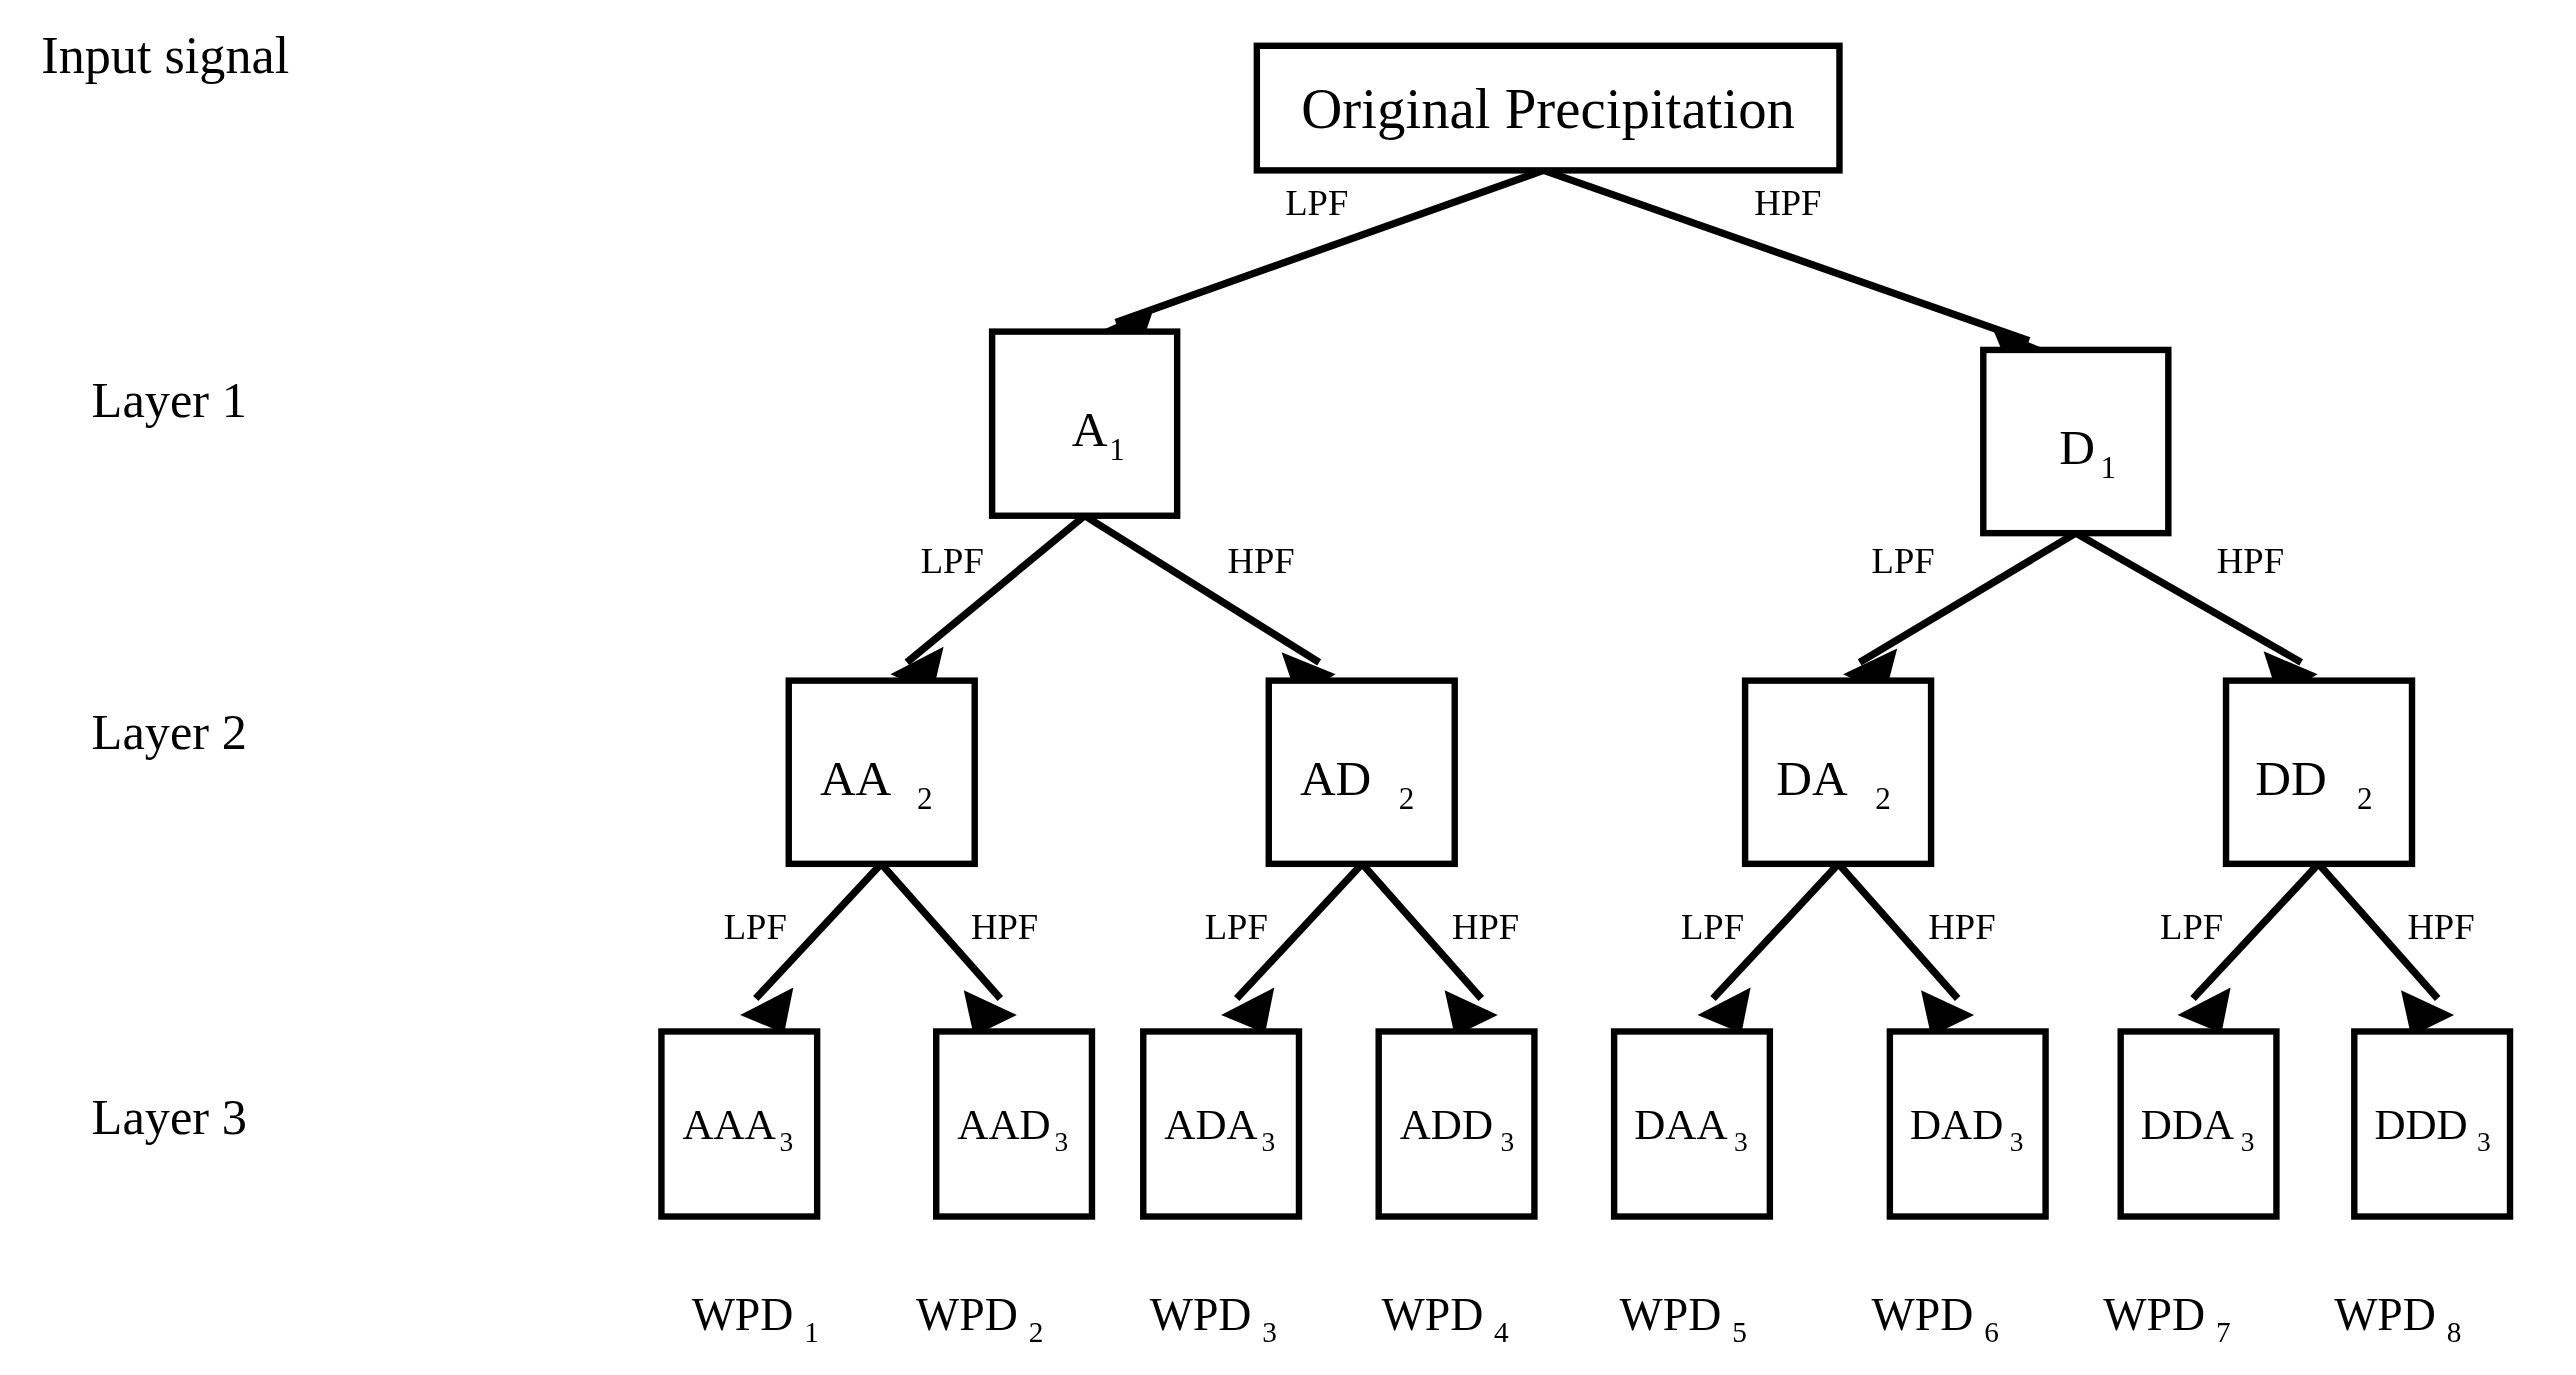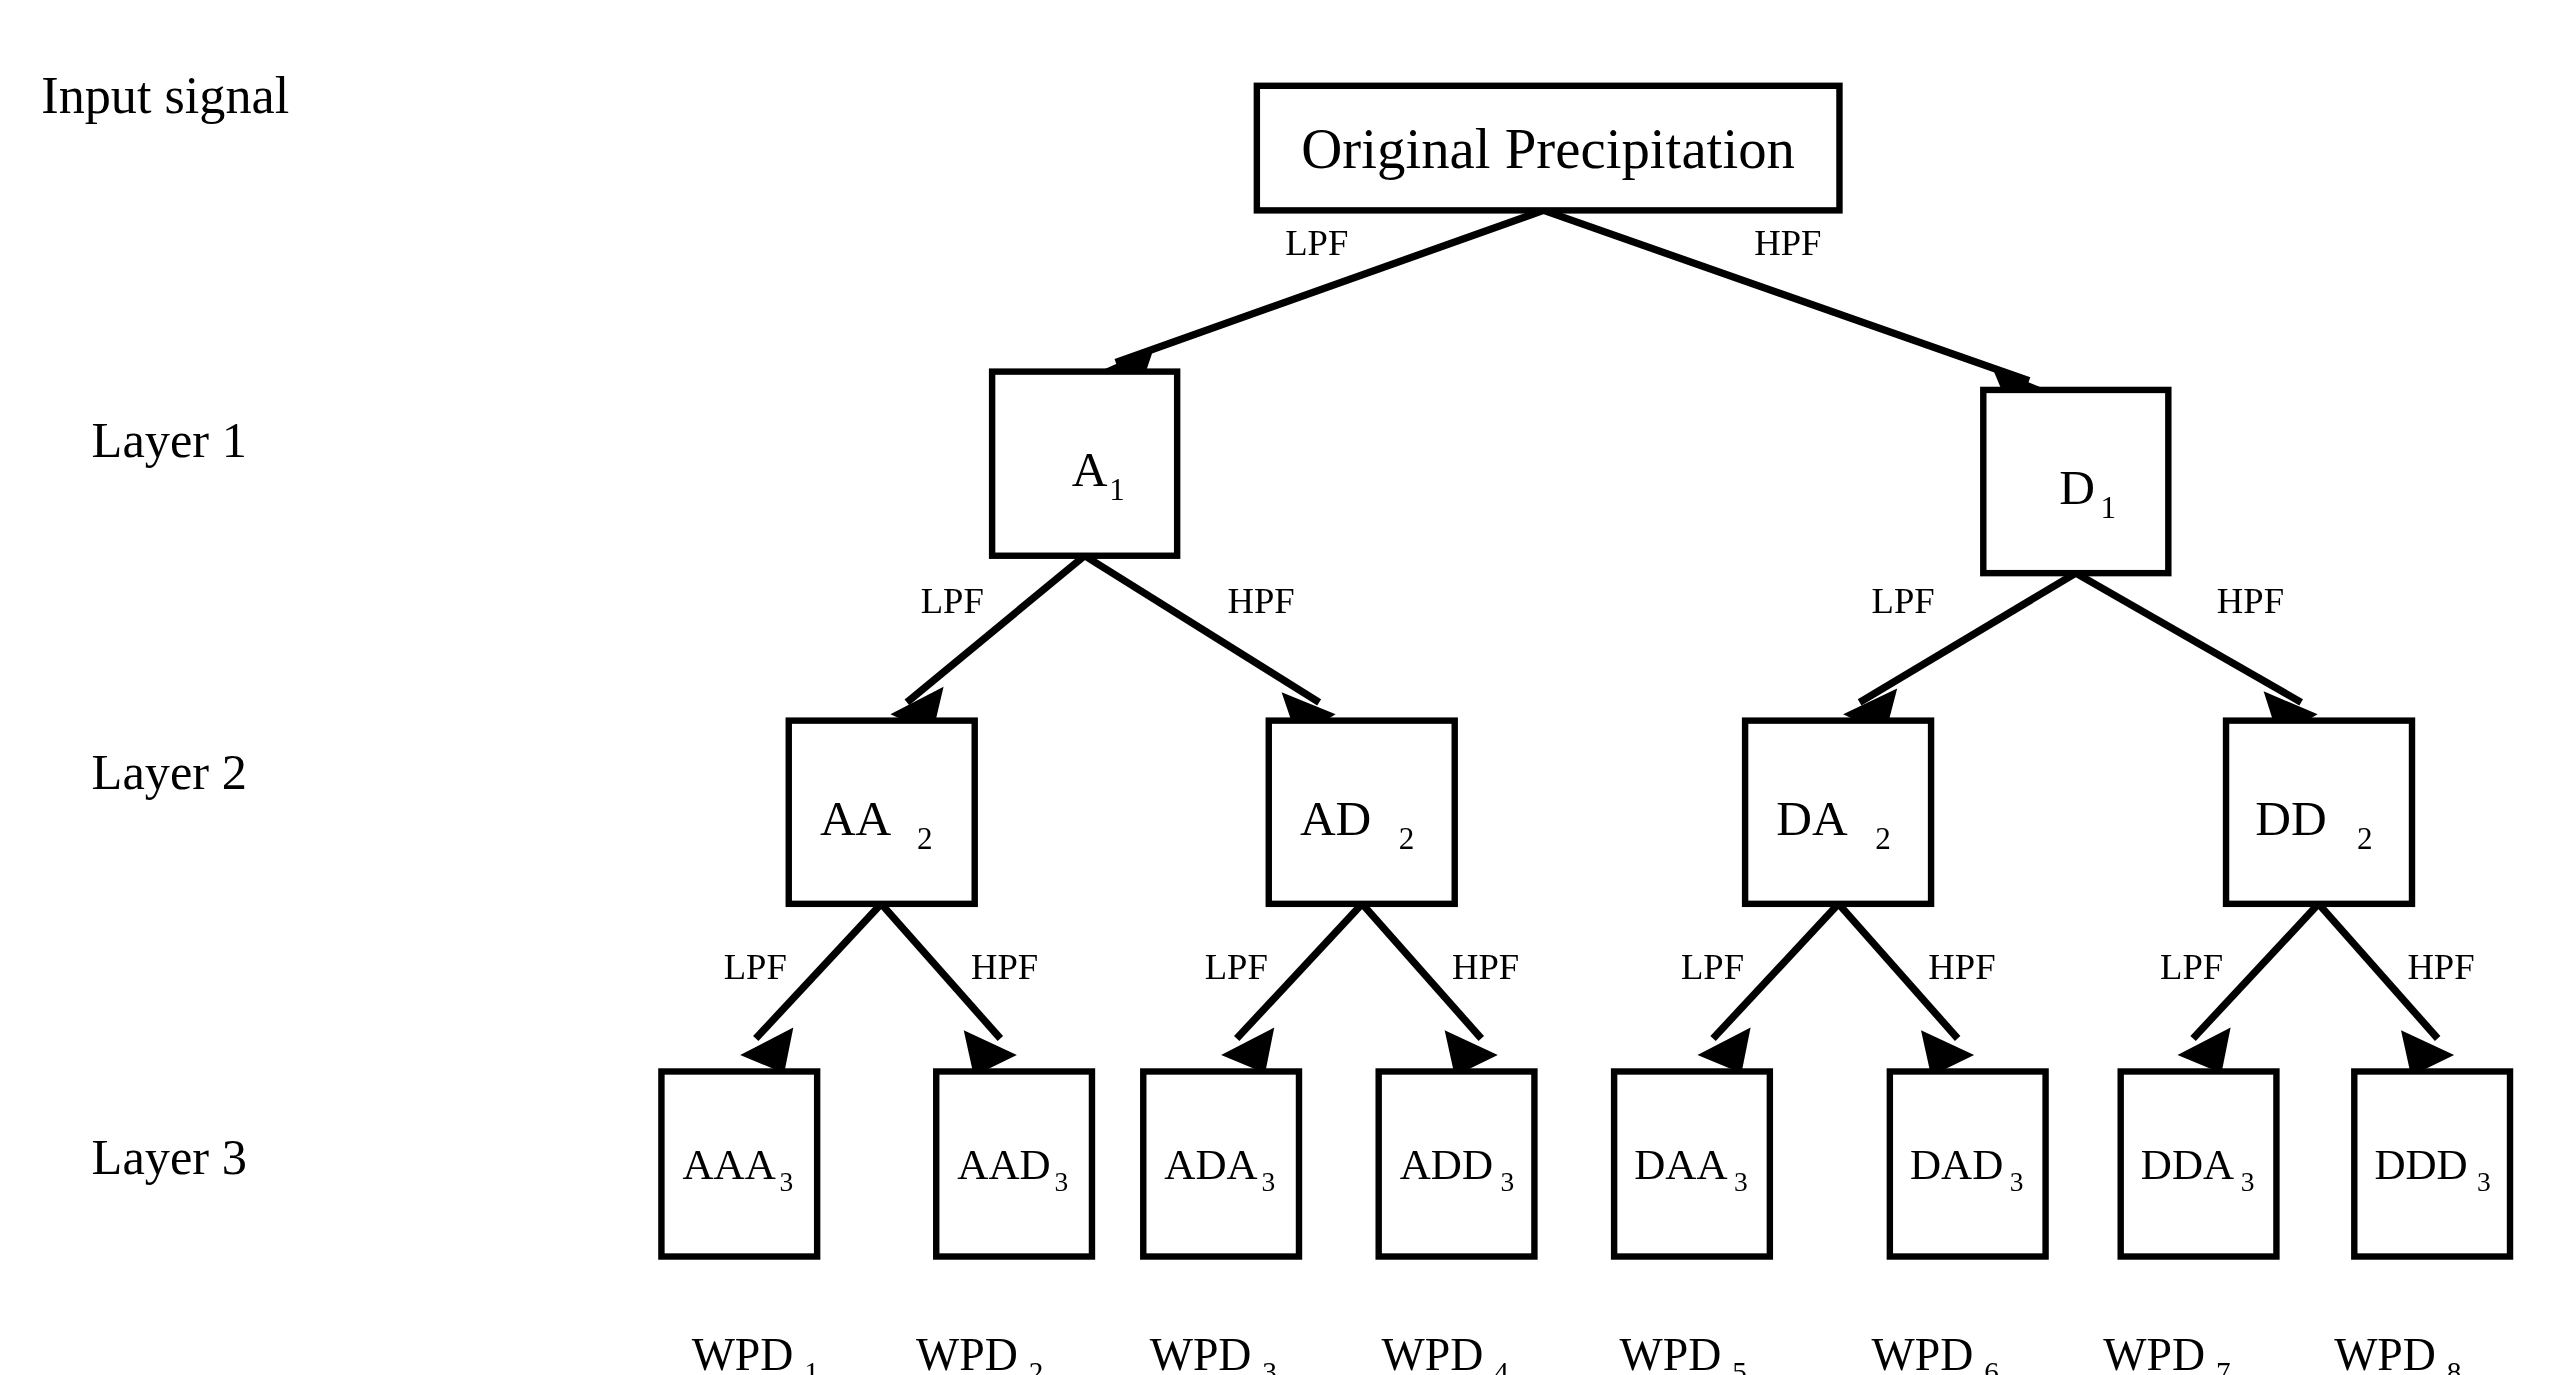--- a/index.html
+++ b/index.html
@@ -12,21 +12,20 @@
     width: 2576px;
     height: 1375px;
     font-family: "Liberation Serif", "DejaVu Serif", serif;
     color: #000000;
     overflow: hidden;
   }
   #diagram-root {
     position: relative;
     width: 2576px;
     height: 1135px;
-    margin-top: 40px;
   }
   svg.tree-svg {
     position: absolute;
     top: 0;
     left: 0;
     width: 2576px;
     height: 1375px;
     display: block;
   }
   .node-box {

